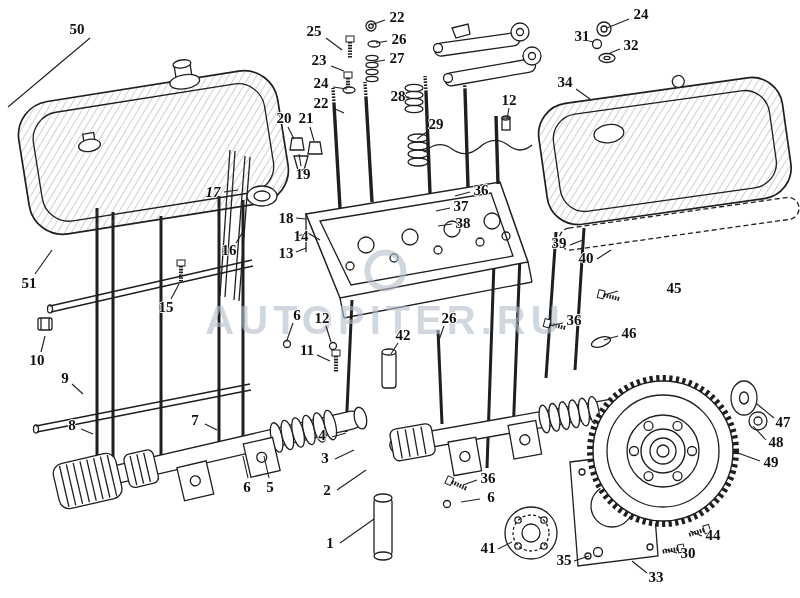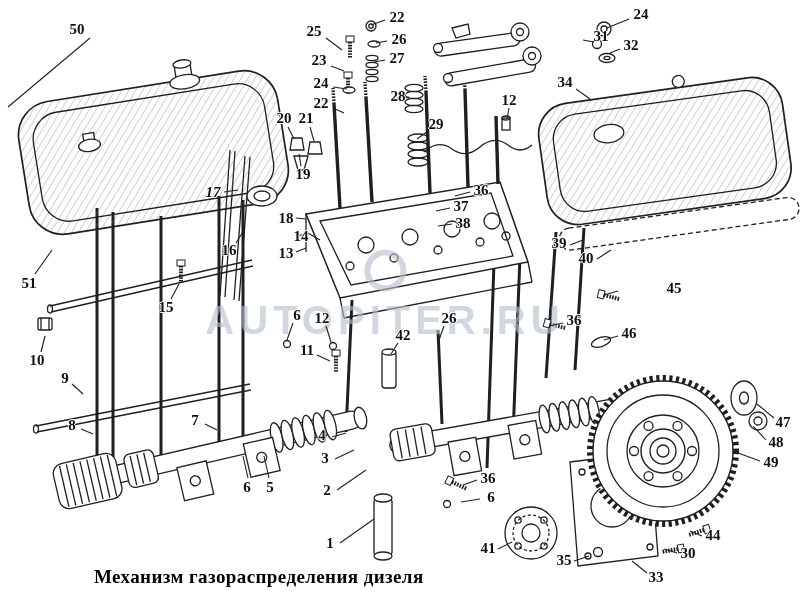--- a/index.html
+++ b/index.html
@@ -359,21 +359,21 @@
       <div class="part-label" style="left: 399px; top: 39px;">26</div>
       <div class="part-label" style="left: 397px; top: 58px;">27</div>
       <div class="part-label" style="left: 319px; top: 60px;">23</div>
       <div class="part-label" style="left: 321px; top: 83px;">24</div>
       <div class="part-label" style="left: 386px; top: 96px; margin-left: 12px;">28</div>
       <div class="part-label" style="left: 321px; top: 103px;">22</div>
       <div class="part-label" style="left: 284px; top: 118px;">20</div>
       <div class="part-label" style="left: 306px; top: 118px;">21</div>
       <div class="part-label" style="left: 436px; top: 124px;">29</div>
       <div class="part-label" style="left: 641px; top: 14px;">24</div>
-      <div class="part-label" style="left: 601px; top: 36px;">31</div>
+      <div class="part-label" style="left: 582px; top: 36px;">31</div>
       <div class="part-label" style="left: 631px; top: 45px;">32</div>
       <div class="part-label" style="left: 565px; top: 82px;">34</div>
       <div class="part-label" style="left: 509px; top: 100px;">12</div>
       <div class="part-label" style="left: 303px; top: 174px;">19</div>
       <div class="part-label" style="left: 213px; top: 192px; font-style: italic;">17</div>
       <div class="part-label" style="left: 286px; top: 218px;">18</div>
       <div class="part-label" style="left: 286px; top: 236px; margin-left: 15px;">14</div>
       <div class="part-label" style="left: 286px; top: 253px;">13</div>
       <div class="part-label" style="left: 229px; top: 250px;">16</div>
       <div class="part-label" style="left: 481px; top: 190px;">36</div>
@@ -406,15 +406,14 @@
       <div class="part-label" style="left: 488px; top: 548px;">41</div>
       <div class="part-label" style="left: 564px; top: 560px;">35</div>
       <div class="part-label" style="left: 656px; top: 577px;">33</div>
       <div class="part-label" style="left: 688px; top: 553px;">30</div>
       <div class="part-label" style="left: 713px; top: 535px;">44</div>
       <div class="part-label" style="left: 783px; top: 422px;">47</div>
       <div class="part-label" style="left: 776px; top: 442px;">48</div>
       <div class="part-label" style="left: 771px; top: 462px;">49</div>
     </div>
 
-  <div class="caption">Механизм газораспределения дизеля</div>
 
 </div>
 
 </body></html>

